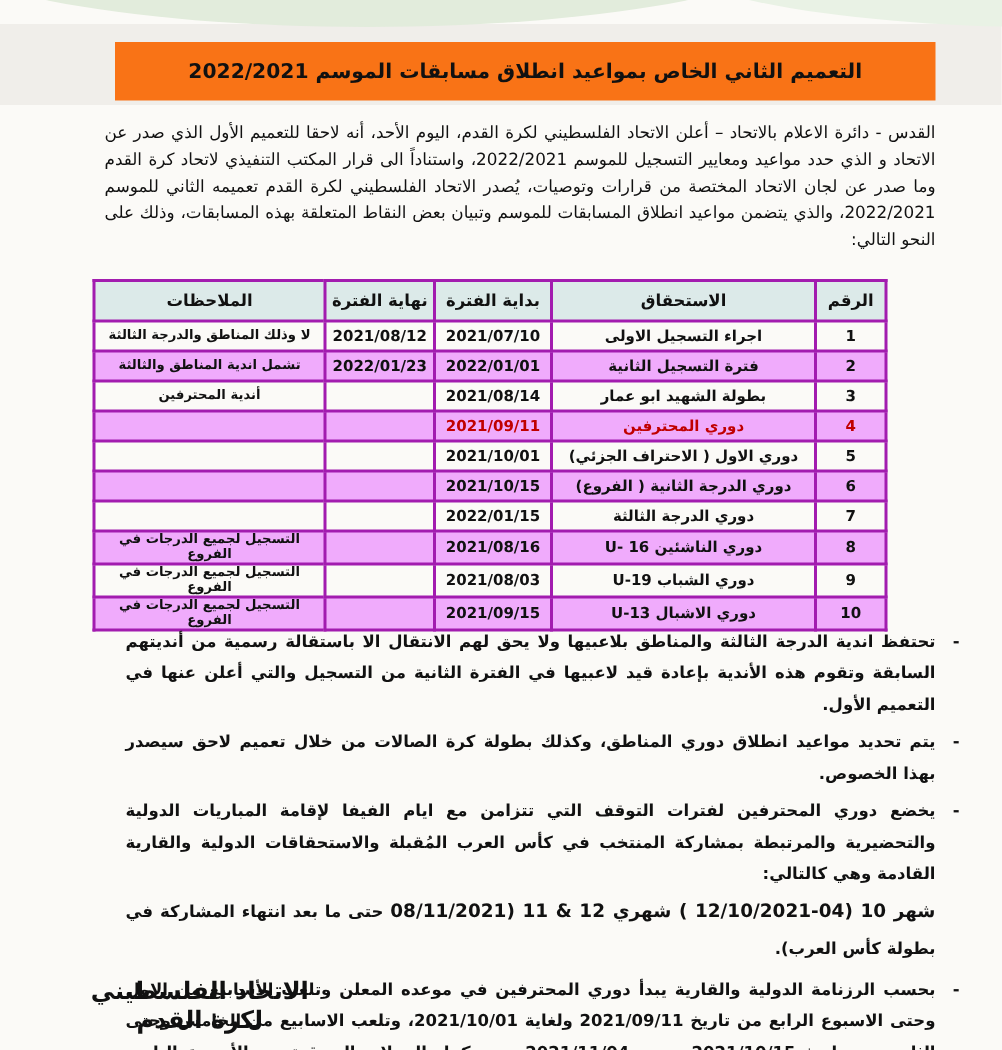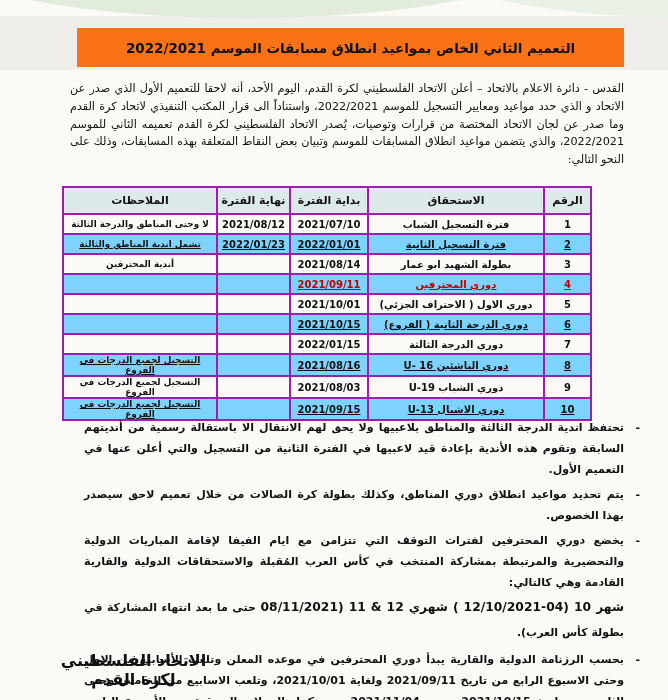--- a/index.html
+++ b/index.html
@@ -38,21 +38,21 @@
     height:25px;font-size:11px;font-weight:bold;
   }
   tbody td{height:18px;font-size:10px;font-weight:bold;}
   td.col-notes{font-size:8.8px;}
   td.col-start,td.col-end{font-size:10px;}
   .col-number{width:41px;}
   .col-event{width:170px;margin-top:43px;}
   .col-start{width:72px;}
   .col-end{width:67px;}
   .col-notes{width:148px;}
-  tr.shaded td{background:#7dd3fc;text-decoration:underline;}
+  tr.shaded td{background:#f0abfc;}
   tr.red td{color:#c00000;}
   
   .bullets{position:absolute;top:417px;right:44px;width:540px;}
   .bullet{position:relative;margin-bottom:4px;font-size:11px;font-weight:bold;line-height:21px;text-align:justify;text-align-last:right;}
   .bullet .dash{position:absolute;right:-16px;top:0;font-weight:bold;}
   .bdates{margin-top:2px;line-height:25px;font-size:11px;}
   .bdates .bold-part{font-size:12.3px;font-weight:bold;}
   .bdates .rest-part{font-weight:bold;}
   
   .signature{position:absolute;left:56px;top:651px;width:155px;text-align:center;}
@@ -81,24 +81,24 @@
           <th class="col-number">الرقم</th>
           <th class="col-event">الاستحقاق</th>
           <th class="col-start">بداية الفترة</th>
           <th class="col-end">نهاية الفترة</th>
           <th class="col-notes">الملاحظات</th>
         </tr>
       </thead>
       <tbody>
           <tr>
             <td class="col-number">1</td>
-            <td class="col-event">فترة التسجيل الشباب</td>
+            <td class="col-event">اجراء التسجيل الاولى</td>
             <td class="col-start">2021/07/10</td>
             <td class="col-end">2021/08/12</td>
-            <td class="col-notes">لا وحتى المناطق والدرجة الثالثة</td>
+            <td class="col-notes">لا وذلك المناطق والدرجة الثالثة</td>
           </tr>
           <tr class="shaded">
             <td class="col-number">2</td>
             <td class="col-event">فترة التسجيل الثانية</td>
             <td class="col-start">2022/01/01</td>
             <td class="col-end">2022/01/23</td>
             <td class="col-notes">تشمل اندية المناطق والثالثة</td>
           </tr>
           <tr>
             <td class="col-number">3</td>

